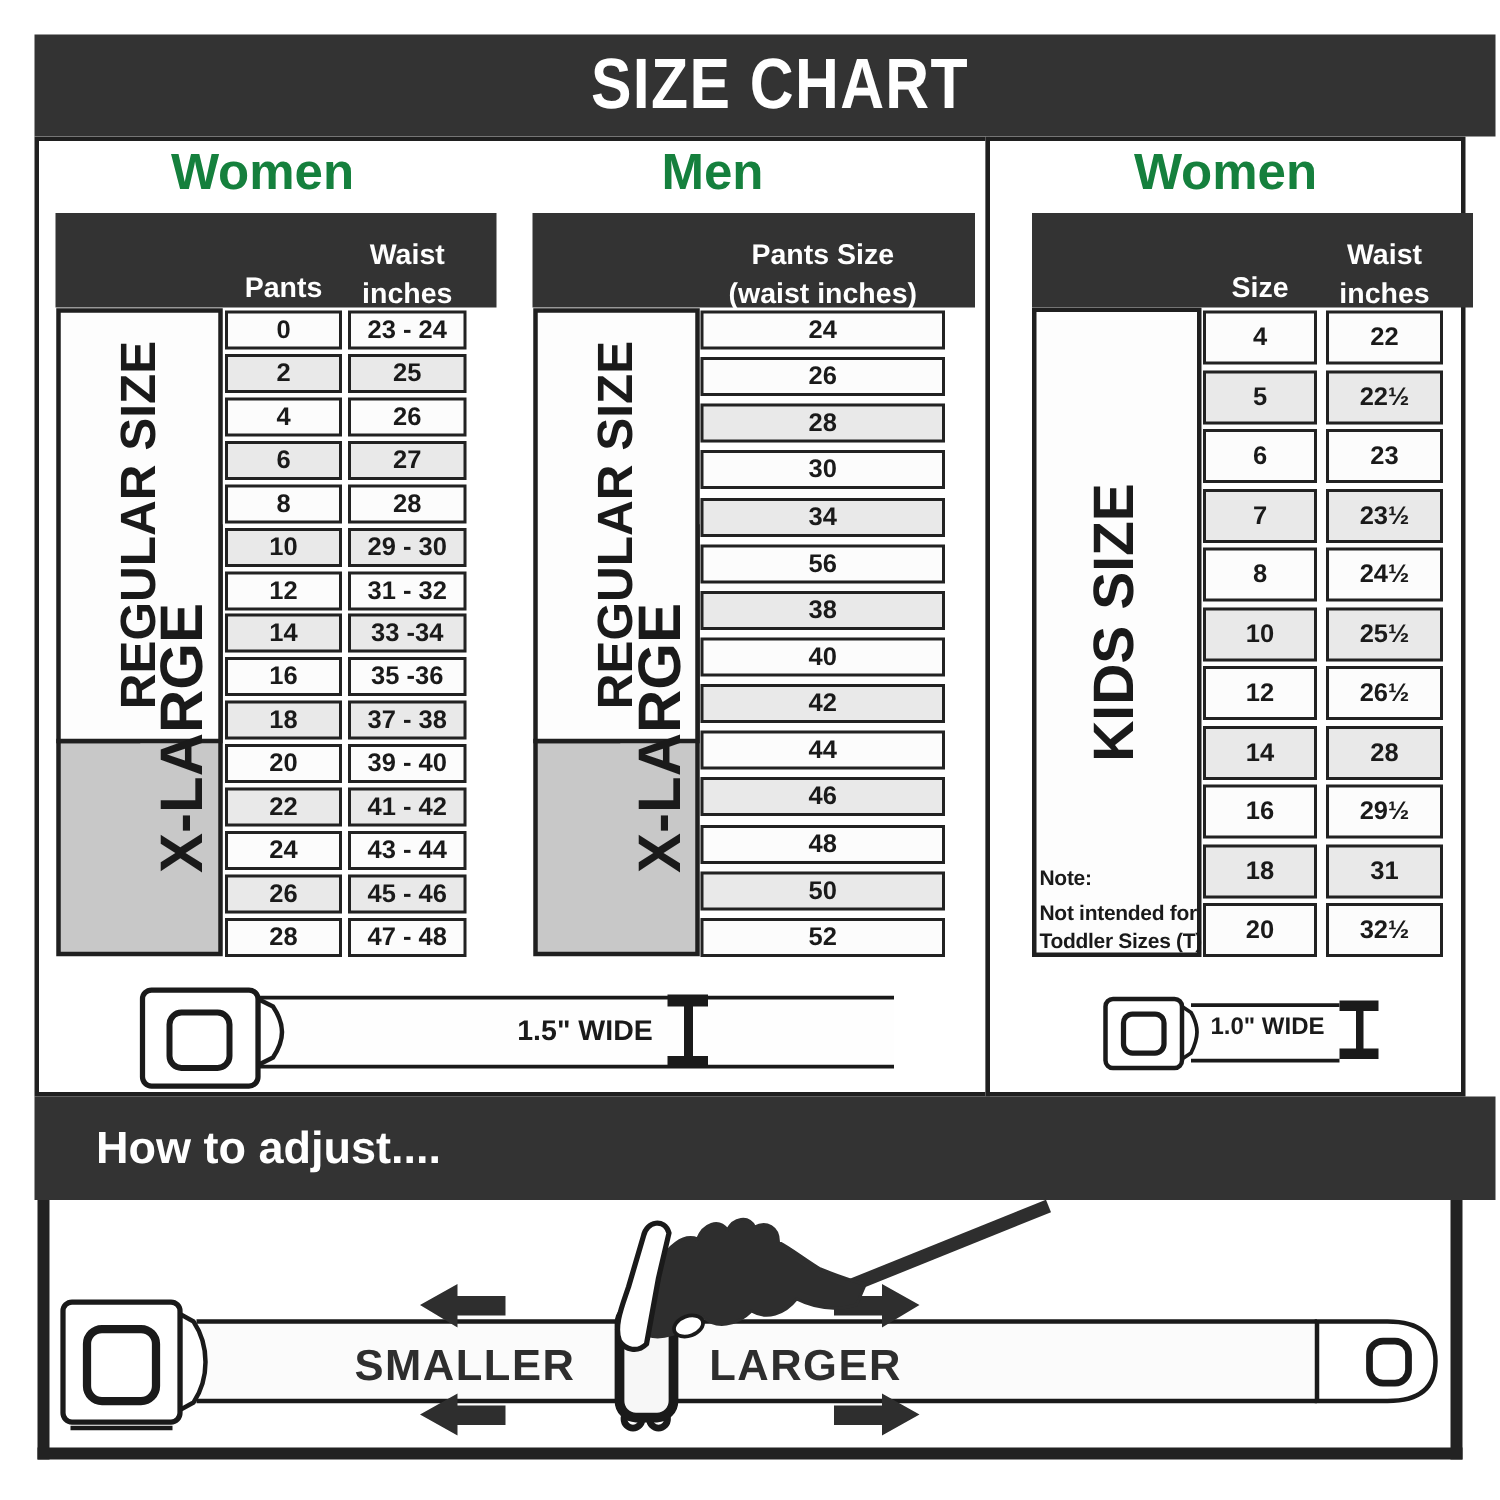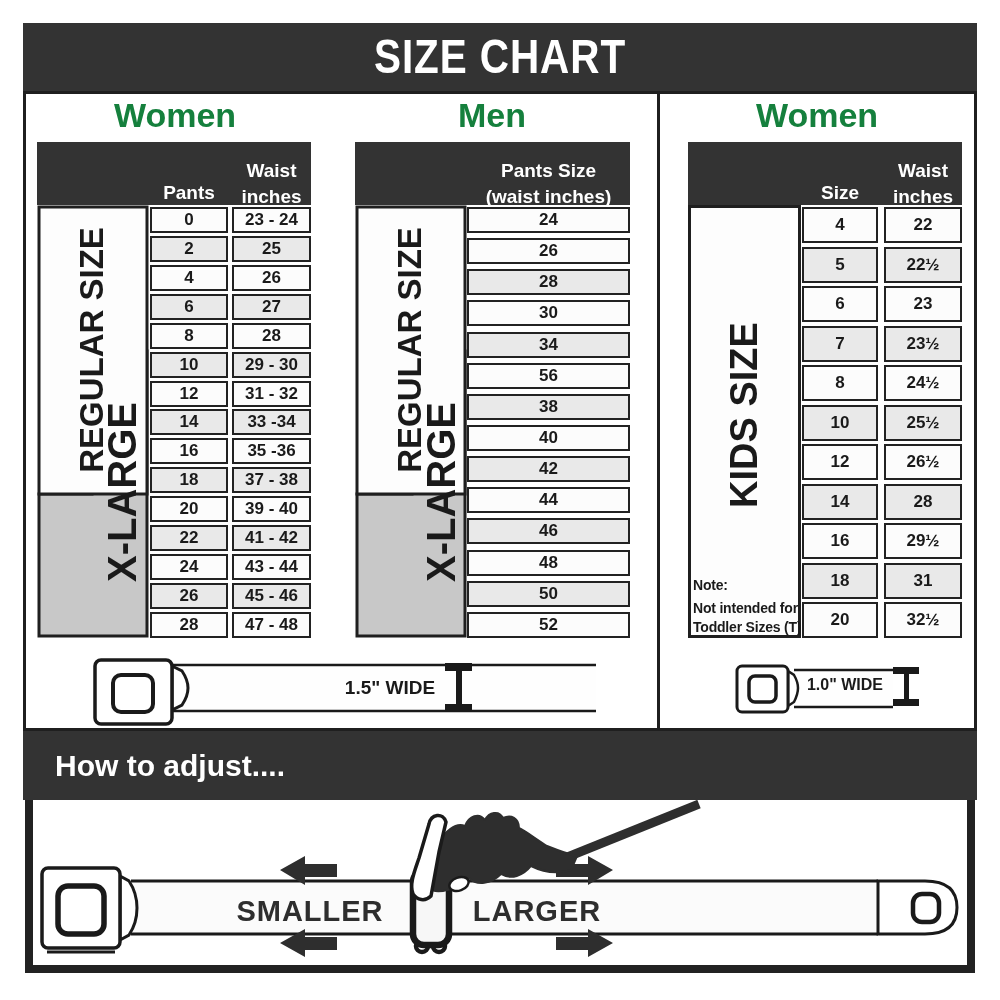--- a/index.html
+++ b/index.html
@@ -1,18 +1,18 @@
 <!DOCTYPE html>
 <html><head>
 <meta charset="utf-8">
 <style>
   html,body{margin:0;padding:0;background:#ffffff;font-family:"Liberation Sans",sans-serif;}
   .canvas{position:relative;width:1000px;height:1000px;background:#fff;overflow:hidden;}
   .abs{position:absolute;}
-  .darkbar{background:#333333;}
+  .darkbar{background:#333333;padding-left:20px;}
   .panel{position:absolute;background:#ffffff;border:3px solid #1f1f1f;box-sizing:border-box;}
   .main-title{color:#ffffff;font-weight:bold;font-size:44px;letter-spacing:1px;text-align:center;transform:scale(0.92,1.08);}
   .sec-heading{color:#15803d;font-weight:bold;font-size:34px;text-align:center;letter-spacing:0;}
   .th{color:#ffffff;font-weight:bold;font-size:19px;text-align:center;line-height:1.35;}
   .cellcol{position:absolute;display:flex;flex-direction:column;justify-content:space-between;}
   .cell{box-sizing:border-box;border:2.5px solid #222222;background:#fcfcfc;display:flex;align-items:center;
         justify-content:center;font-weight:bold;font-size:17px;color:#1a1a1a;}
   .rows15 .cell{height:26px;}
   .rows11 .cell{height:36px;}
   .alt-even .cell:nth-of-type(even){background:#e9e9e9;}
@@ -32,21 +32,21 @@
 <div class="canvas">
 
   <div class="abs darkbar" style="left:23px;top:23px;width:954px;height:68px;display:flex;align-items:center;justify-content:center;">
     <div class="main-title">SIZE CHART</div>
   </div>
 
   <div class="panel" style="left:23px;top:91px;width:637px;height:640px;"></div>
   <div class="panel" style="left:657px;top:91px;width:320px;height:640px;"></div>
 
   <div class="abs sec-heading" style="left:75px;top:96px;width:200px;">Women</div>
-  <div class="abs sec-heading" style="left:392px;top:96px;width:200px;">Men</div>
+  <div class="abs sec-heading" style="left:375px;top:96px;width:200px;">Men</div>
   <div class="abs sec-heading" style="left:657px;top:96px;width:320px;">Women</div>
 
   <div class="abs darkbar" style="left:37px;top:142px;width:274px;height:63px;"></div>
   <div class="abs th" style="left:150px;top:180px;width:78px;">Pants Size</div>
   <div class="abs th" style="left:232px;top:158px;width:79px;">
     <div>Waist</div>
     <div>inches</div>
   </div>
 
   <svg class="abs" style="left:37px;top:205px;" width="113" height="433" viewBox="0 0 113 433">
@@ -186,21 +186,21 @@
     <path d="M100,16 L106,20 Q110,27 110,33 Q110,39 106,47 L100,51 Z" fill="#ffffff" stroke="#1a1a1a" stroke-width="2.5"></path>
     <rect x="49" y="11" width="51" height="46" rx="5" fill="#ffffff" stroke="#1a1a1a" stroke-width="3"></rect>
     <rect x="61" y="21" width="27" height="26" rx="6" fill="#ffffff" stroke="#1a1a1a" stroke-width="3.5"></rect>
     <rect x="205" y="12" width="26" height="7" fill="#1a1a1a"></rect>
     <rect x="205" y="44" width="26" height="7" fill="#1a1a1a"></rect>
     <rect x="216" y="15" width="5" height="34" fill="#1a1a1a"></rect>
   </svg>
   <div class="belt-label" style="left:795px;top:676px;width:100px;font-size:16px;">1.0" WIDE</div>
 
   <div class="abs darkbar" style="left:23px;top:731px;width:954px;height:69px;display:flex;align-items:center;">
-    <div class="adjust-heading" style="margin-left:32px;">How to adjust....</div>
+    <div class="adjust-heading" style="margin-left:21px;">How to adjust....</div>
   </div>
 
   <div class="abs" style="left:25px;top:800px;width:950px;height:173px;border:8px solid #222;border-top:none;box-sizing:border-box;background:#ffffff;"></div>
 
   <svg class="abs" style="left:25px;top:800px;" width="950" height="173" viewBox="0 0 950 173">
 
     <rect x="106" y="81" width="747" height="53" fill="#fbfbfb"></rect>
     <path d="M106,81 H853 M106,134 H853" stroke="#1a1a1a" stroke-width="3"></path>
 
     <path d="M853,81 L900,81 Q932,81 932,107.5 Q932,134 900,134 L853,134 Z" fill="#ffffff" stroke="#1a1a1a" stroke-width="3"></path>

